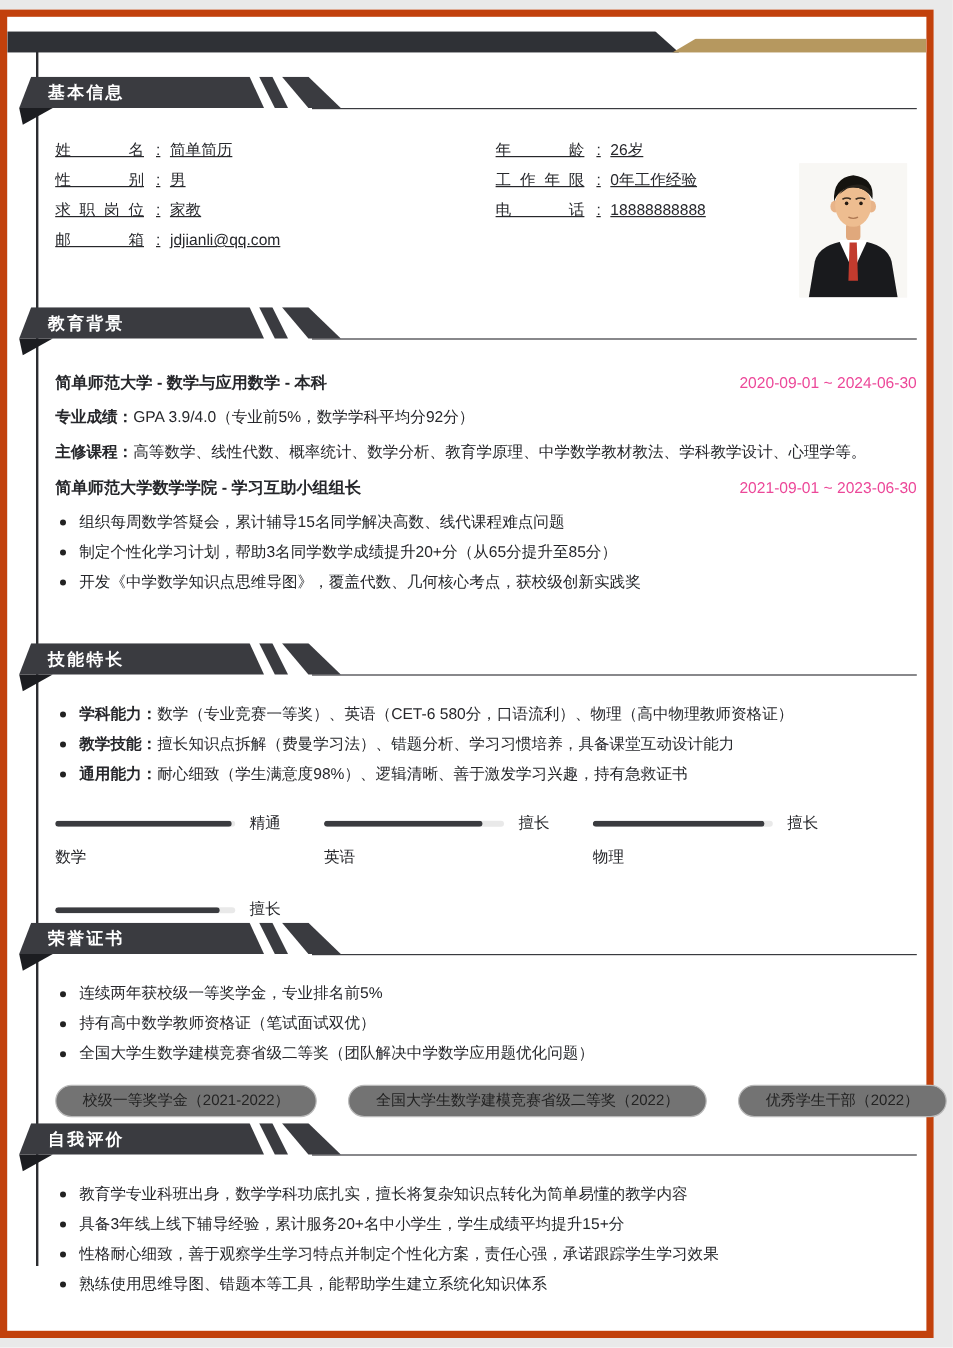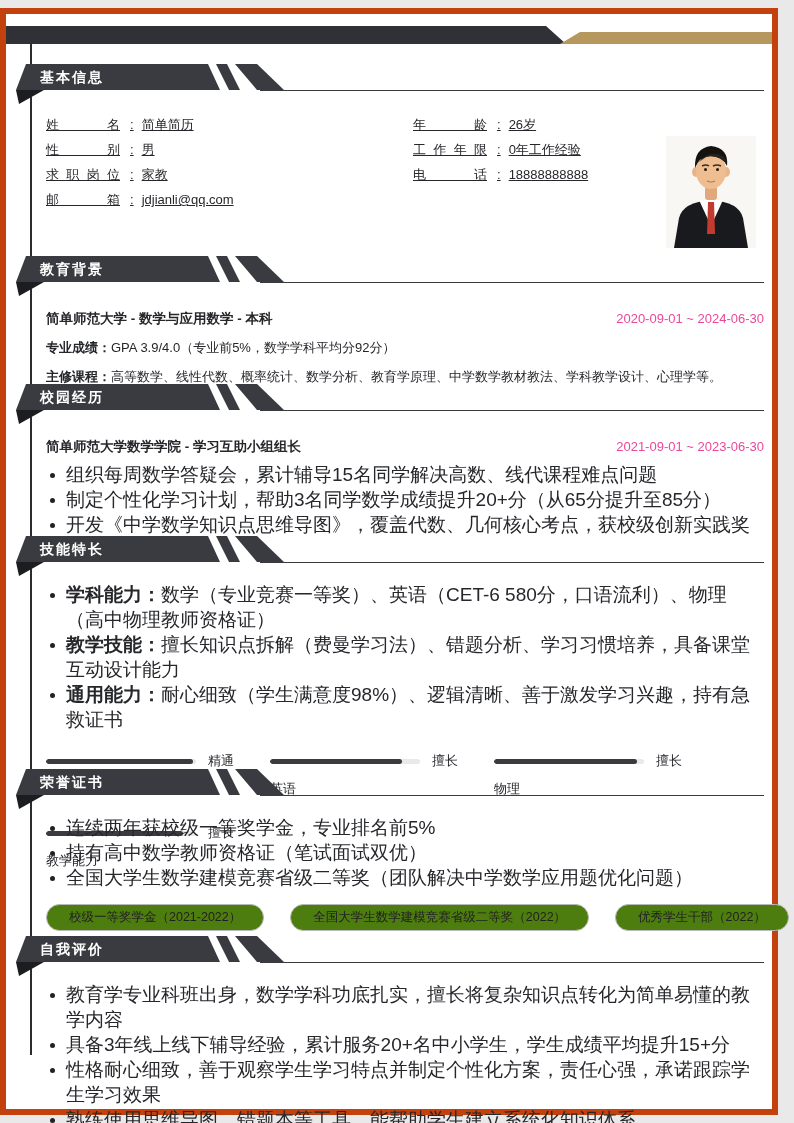--- a/index.html
+++ b/index.html
@@ -62,21 +62,21 @@
   .title-row {
     display:flex; justify-content:space-between; align-items:baseline;
     margin-top:14px; font-size:13.5px;
   }
   .exp-title { font-weight:700; }
   .exp-date { font-size:13px; color:#ec4899; }
   .line-row { margin-top:11px; font-size:13px; line-height:18px; }
   .line-label { font-weight:700; }
   ul.bullets { list-style:none; margin-top:6px; }
   ul.bullets li {
-    position:relative; padding-left:20px; font-size:19px; line-height:25px;
+    position:relative; padding-left:20px; font-size:13px; line-height:25px;
   }
   ul.bullets li::before {
     content:""; position:absolute; left:4px; top:10.5px;
     width:5px; height:5px; border-radius:50%; background:#222;
   }
   .run-label { font-weight:700; }
   
   .bars-grid {
     display:grid; grid-template-columns:1fr 1fr 1fr; column-gap:36px;
     margin:20px 90px 0 40px;
@@ -86,21 +86,21 @@
   .bar-track {
     flex:1; height:5px; background:#e9e9e9; border-radius:3px; overflow:hidden;
   }
   .bar-fill { height:100%; background:#3a3b3f; border-radius:3px; }
   .bar-level { margin-left:12px; font-size:13px; white-space:nowrap; }
   .bar-name { margin-top:10px; font-size:13px; }
   .bars-grid.row2 { margin-top:26px; }
   
   .pills { display:flex; gap:26px; margin:14px 8px 0 40px; }
   .pill {
-    border:1px solid #b9b9b9; border-radius:14px; background:#4d7c0f;
+    border:1px solid #b9b9b9; border-radius:14px; background:#737373;
     padding:4px 22px; font-size:12.5px; line-height:17px; white-space:nowrap;
     color:#222;
   }
 </style>
 </head>
 <body>
 
 <div class="page">
 
   <div class="topbar-dark"></div>
@@ -199,30 +199,20 @@
       <div class="line-row">
         <span class="line-label">专业成绩：</span><span>GPA 3.9/4.0（专业前5%，数学学科平均分92分）</span>
       </div>
       <div class="line-row">
         <span class="line-label">主修课程：</span><span>高等数学、线性代数、概率统计、数学分析、教育学原理、中学数学教材教法、学科教学设计、心理学等。</span>
       </div>
     </div>
   </div>
 
   <div class="section" style="top:370px;">
-    <div class="banner">
-      <svg width="280" height="41" viewBox="0 0 280 41">
-        <polygon points="4,26 32,26 7,40" fill="#1c1d21"></polygon>
-        <polygon points="14,0 196,0 208,26 4,26" fill="#3a3b40"></polygon>
-        <polygon points="204,0 215,0 228,26 217,26" fill="#3a3b40"></polygon>
-        <polygon points="223,0 245,0 272,26 245,26" fill="#3a3b40"></polygon>
-      </svg>
-      <span class="banner-title">校园经历</span>
-      <div class="rule"></div>
-    </div>
     <div class="content">
       <div class="title-row">
         <span class="exp-title">简单师范大学数学学院 - 学习互助小组组长</span>
         <span class="exp-date">2021-09-01 ~ 2023-06-30</span>
       </div>
       <ul class="bullets">
         <li>组织每周数学答疑会，累计辅导15名同学解决高数、线代课程难点问题</li>
         <li>制定个性化学习计划，帮助3名同学数学成绩提升20+分（从65分提升至85分）</li>
         <li>开发《中学数学知识点思维导图》，覆盖代数、几何核心考点，获校级创新实践奖</li>
       </ul>

